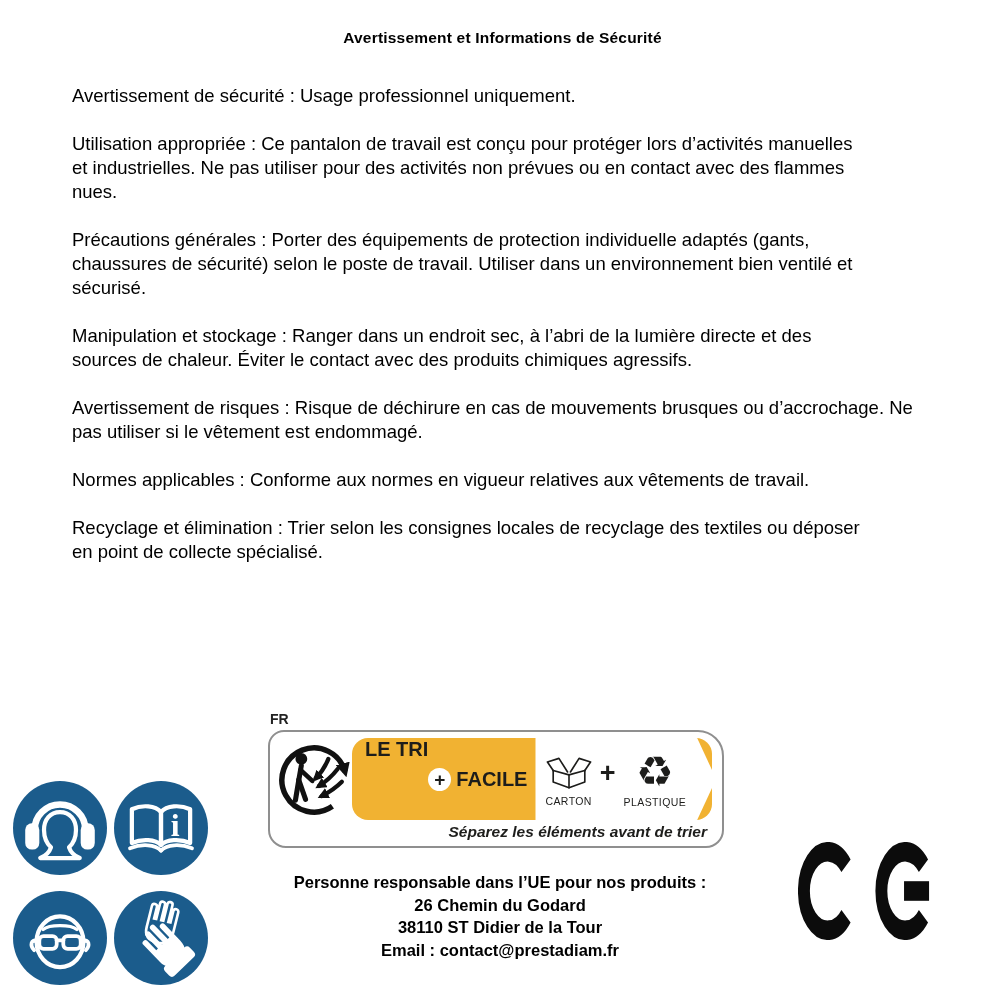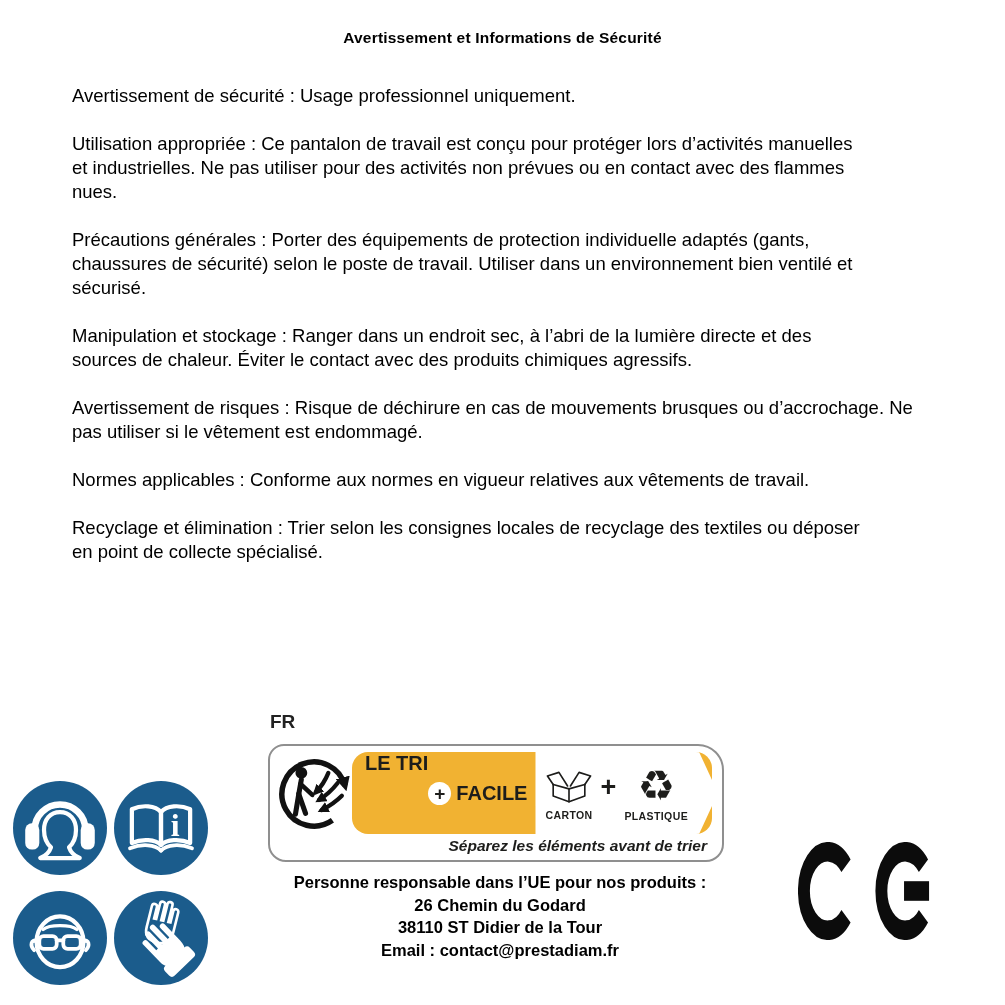--- a/index.html
+++ b/index.html
@@ -12,21 +12,21 @@
     position:absolute;top:29px;left:0;width:100%;text-align:center;
     font-size:15.5px;font-weight:bold;letter-spacing:.2px;
   }
   .body-text{
     position:absolute;left:72px;top:84px;width:905px;
     font-size:18.5px;line-height:24px;
   }
   .body-text p{margin:0 0 24px 0;white-space:pre-line;}
   
   .recycle-area{position:absolute;left:268px;top:711px;width:456px;}
-  .fr-label{font-size:19px;font-weight:bold;color:#222;margin:0 0 11px 2px;}
+  .fr-label{font-size:14px;font-weight:bold;color:#222;margin:0 0 3px 2px;}
   .info-tri-box{
     position:relative;width:452px;height:114px;background:#fff;
     border:2.5px solid #8f8f8f;border-radius:16px 26px 18px 18px;
   }
   .triman{position:absolute;left:6px;top:6px;width:76px;height:84px;}
   .yellow-band{
     position:absolute;left:82px;top:6px;right:10px;height:82px;
     border-radius:16px;display:flex;align-items:stretch;overflow:hidden;
   }
   .brand{
@@ -39,21 +39,21 @@
     width:23px;height:23px;border-radius:50%;background:#fff;
     display:flex;align-items:center;justify-content:center;
     font-size:19px;font-weight:bold;flex:0 0 auto;
   }
   .white-notch{
     background:#ffffff;display:flex;align-items:center;gap:8px;
     padding:0 30px 0 10px;
     clip-path:polygon(0 0,calc(100% - 19px) 0,100% 50%,calc(100% - 19px) 100%,0 100%);
   }
   .material{display:flex;flex-direction:column;align-items:center;justify-content:center;}
-  .material-label{font-size:10.5px;font-weight:bold;letter-spacing:.4px;margin-top:2px;}
+  .material-label{font-size:10.5px;font-weight:normal;letter-spacing:.4px;margin-top:2px;}
   .mat-sep{font-size:27px;font-weight:bold;margin-top:-12px;}
   .recycle-glyph{font-family:"DejaVu Sans",sans-serif;font-size:42px;line-height:44px;}
   .bin-zone{flex:1;display:flex;align-items:center;justify-content:center;}
   .bin{display:flex;flex-direction:row;align-items:center;}
   .bin-handle{width:18px;height:4px;border:2.5px solid #1d1d1b;border-bottom:none;border-radius:3px 3px 0 0;}
   .bin-lid{width:52px;height:5px;border:2.5px solid #1d1d1b;border-radius:2px;margin-top:-1px;}
   .bin-body{
     width:36px;height:46px;border:3px solid #1d1d1b;border-radius:1px 1px 4px 4px;
     margin-top:1px;text-align:center;font-size:10.5px;line-height:11px;font-weight:bold;
     color:#1d1d1b;padding-top:4px;white-space:pre-line;position:relative;

